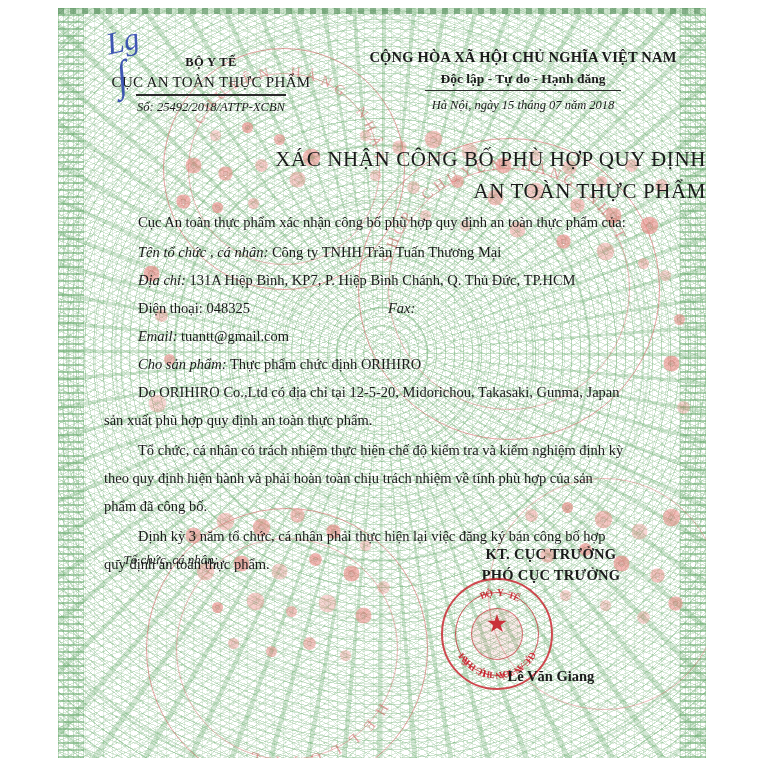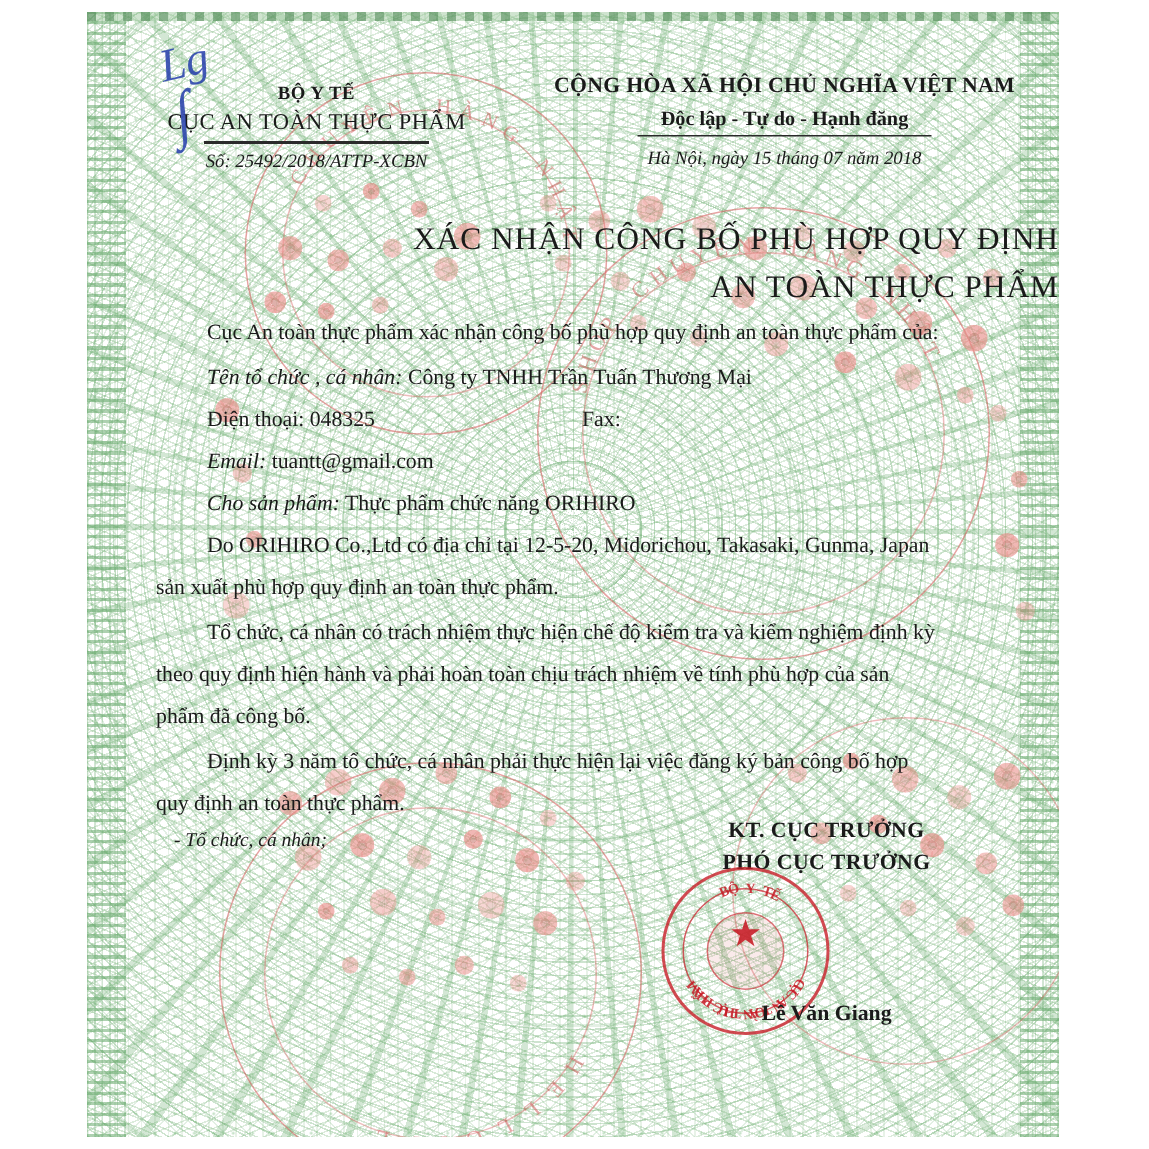--- a/index.html
+++ b/index.html
@@ -215,21 +215,21 @@
     padding-left: 34px;
   }
   .field .lbl {
     font-style: italic;
   }
   .field-row {
     display: flex;
     padding-left: 34px;
   }
   .field-row .col-a { width: 250px; }
-  .field-row .col-b { flex: 1; }
+  .field-row .col-b { flex: 1; font-style: italic; }
   .field-row .cell {
     font-size: 14.5px;
     line-height: 28px;
   }
 
   
   #footer-left {
     position: absolute;
     left: 58px;
     top: 540px;
@@ -519,40 +519,44 @@
 
     <div id="body-block">
 
       <p class="para">Cục An toàn thực phẩm xác nhận công bố phù hợp quy định an toàn thực phẩm của:</p>
 
       <div class="field">
         <span class="lbl">Tên tổ chức , cá nhân:</span>
         <span>Công ty TNHH Trần Tuấn Thương Mại</span>
       </div>
 
+      <div class="field">
+        <span class="lbl">Địa chỉ:</span>
+        <span>131A Hiệp Bình, KP7, P. Hiệp Bình Chánh, Q. Thủ Đức, TP.HCM</span>
+      </div>
 
       <div class="field-row">
         <div class="col-a cell">
           <span class="lbl">Điện thoại:</span>
           <span>048325</span>
         </div>
         <div class="col-b cell">
           <span class="lbl">Fax:</span>
           <span></span>
         </div>
       </div>
 
       <div class="field">
         <span class="lbl">Email:</span>
         <span>tuantt@gmail.com</span>
       </div>
 
       <div class="field">
         <span class="lbl">Cho sản phẩm:</span>
-        <span>Thực phẩm chức năng ORIHIRO</span>
+        <span>Thực phẩm chức định ORIHIRO</span>
       </div>
 
       <p class="para">Do ORIHIRO Co.,Ltd có địa chỉ tại 12-5-20, Midorichou, Takasaki, Gunma, Japan sản xuất phù hợp quy định an toàn thực phẩm.</p>
       <p class="para">Tổ chức, cá nhân có trách nhiệm thực hiện chế độ kiểm tra và kiểm nghiệm định kỳ theo quy định hiện hành và phải hoàn toàn chịu trách nhiệm về tính phù hợp của sản phẩm đã công bố.</p>
       <p class="para">Định kỳ 3 năm tổ chức, cá nhân phải thực hiện lại việc đăng ký bản công bố hợp quy định an toàn thực phẩm.</p>
     </div>
 
     <div id="footer-left">
       <div class="fl-item">- Tổ chức, cá nhân;</div>
     </div>

